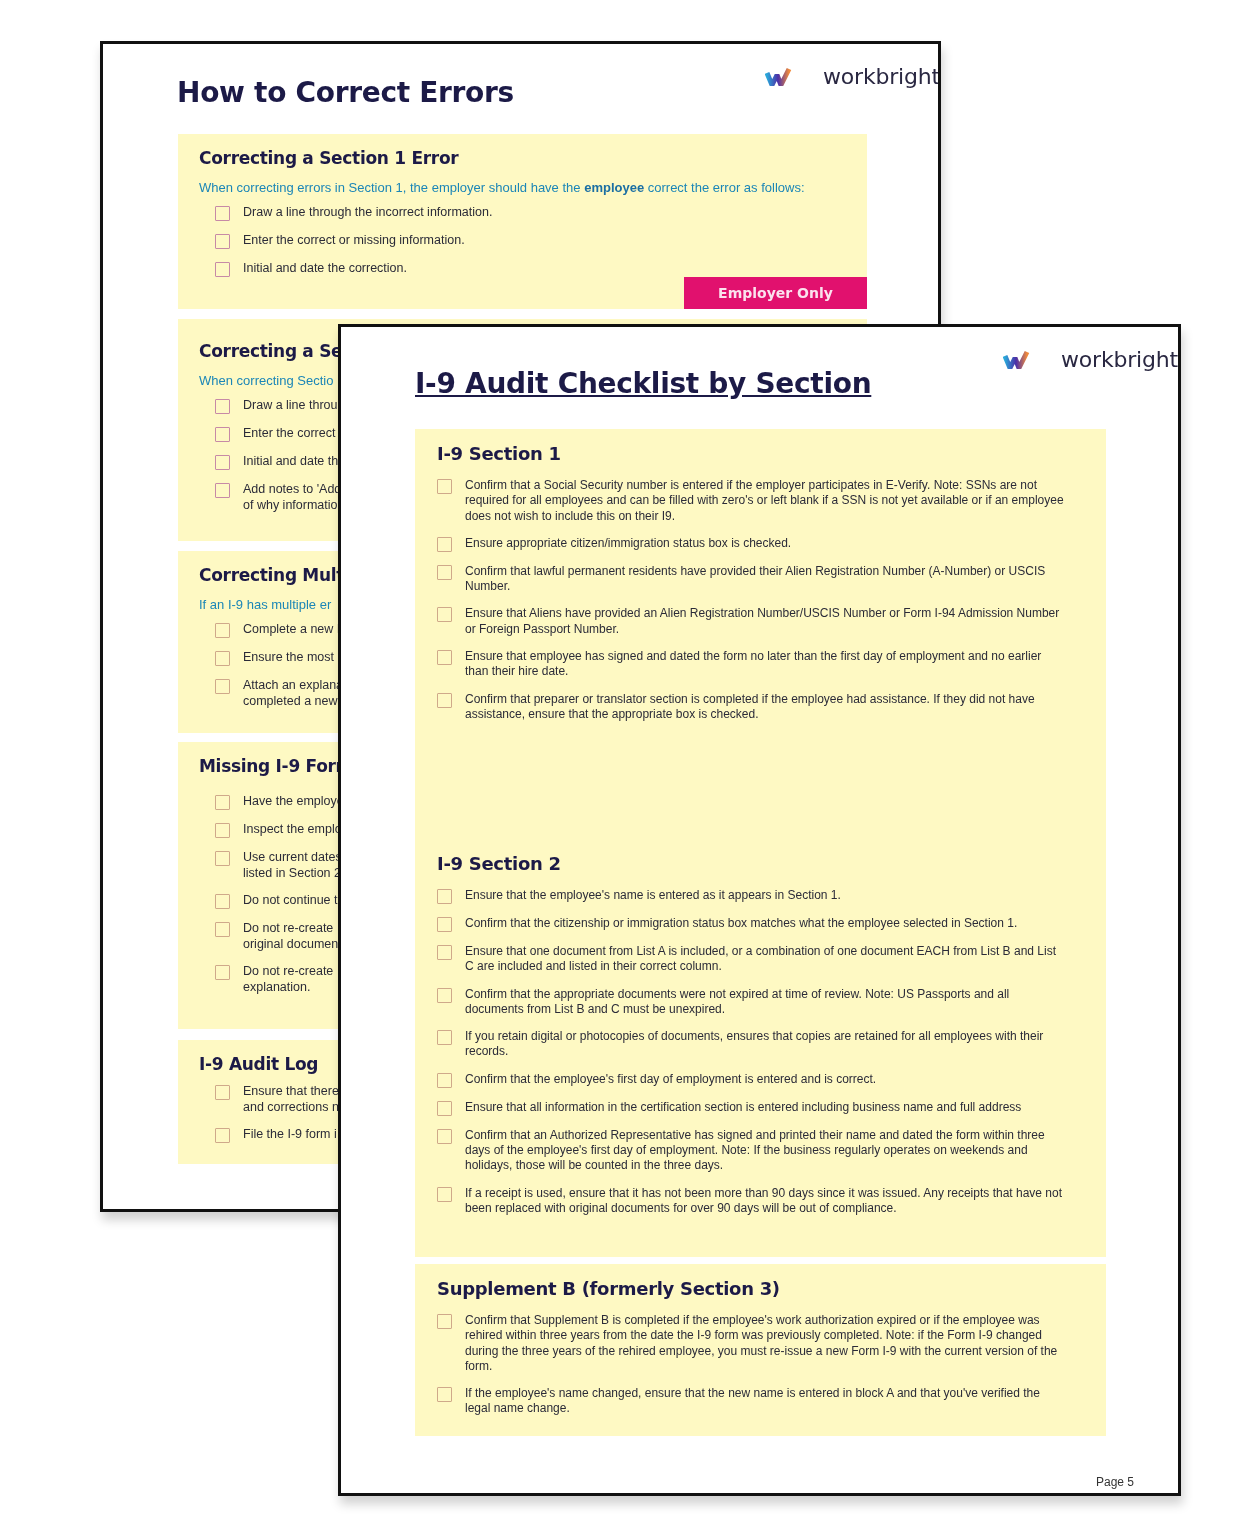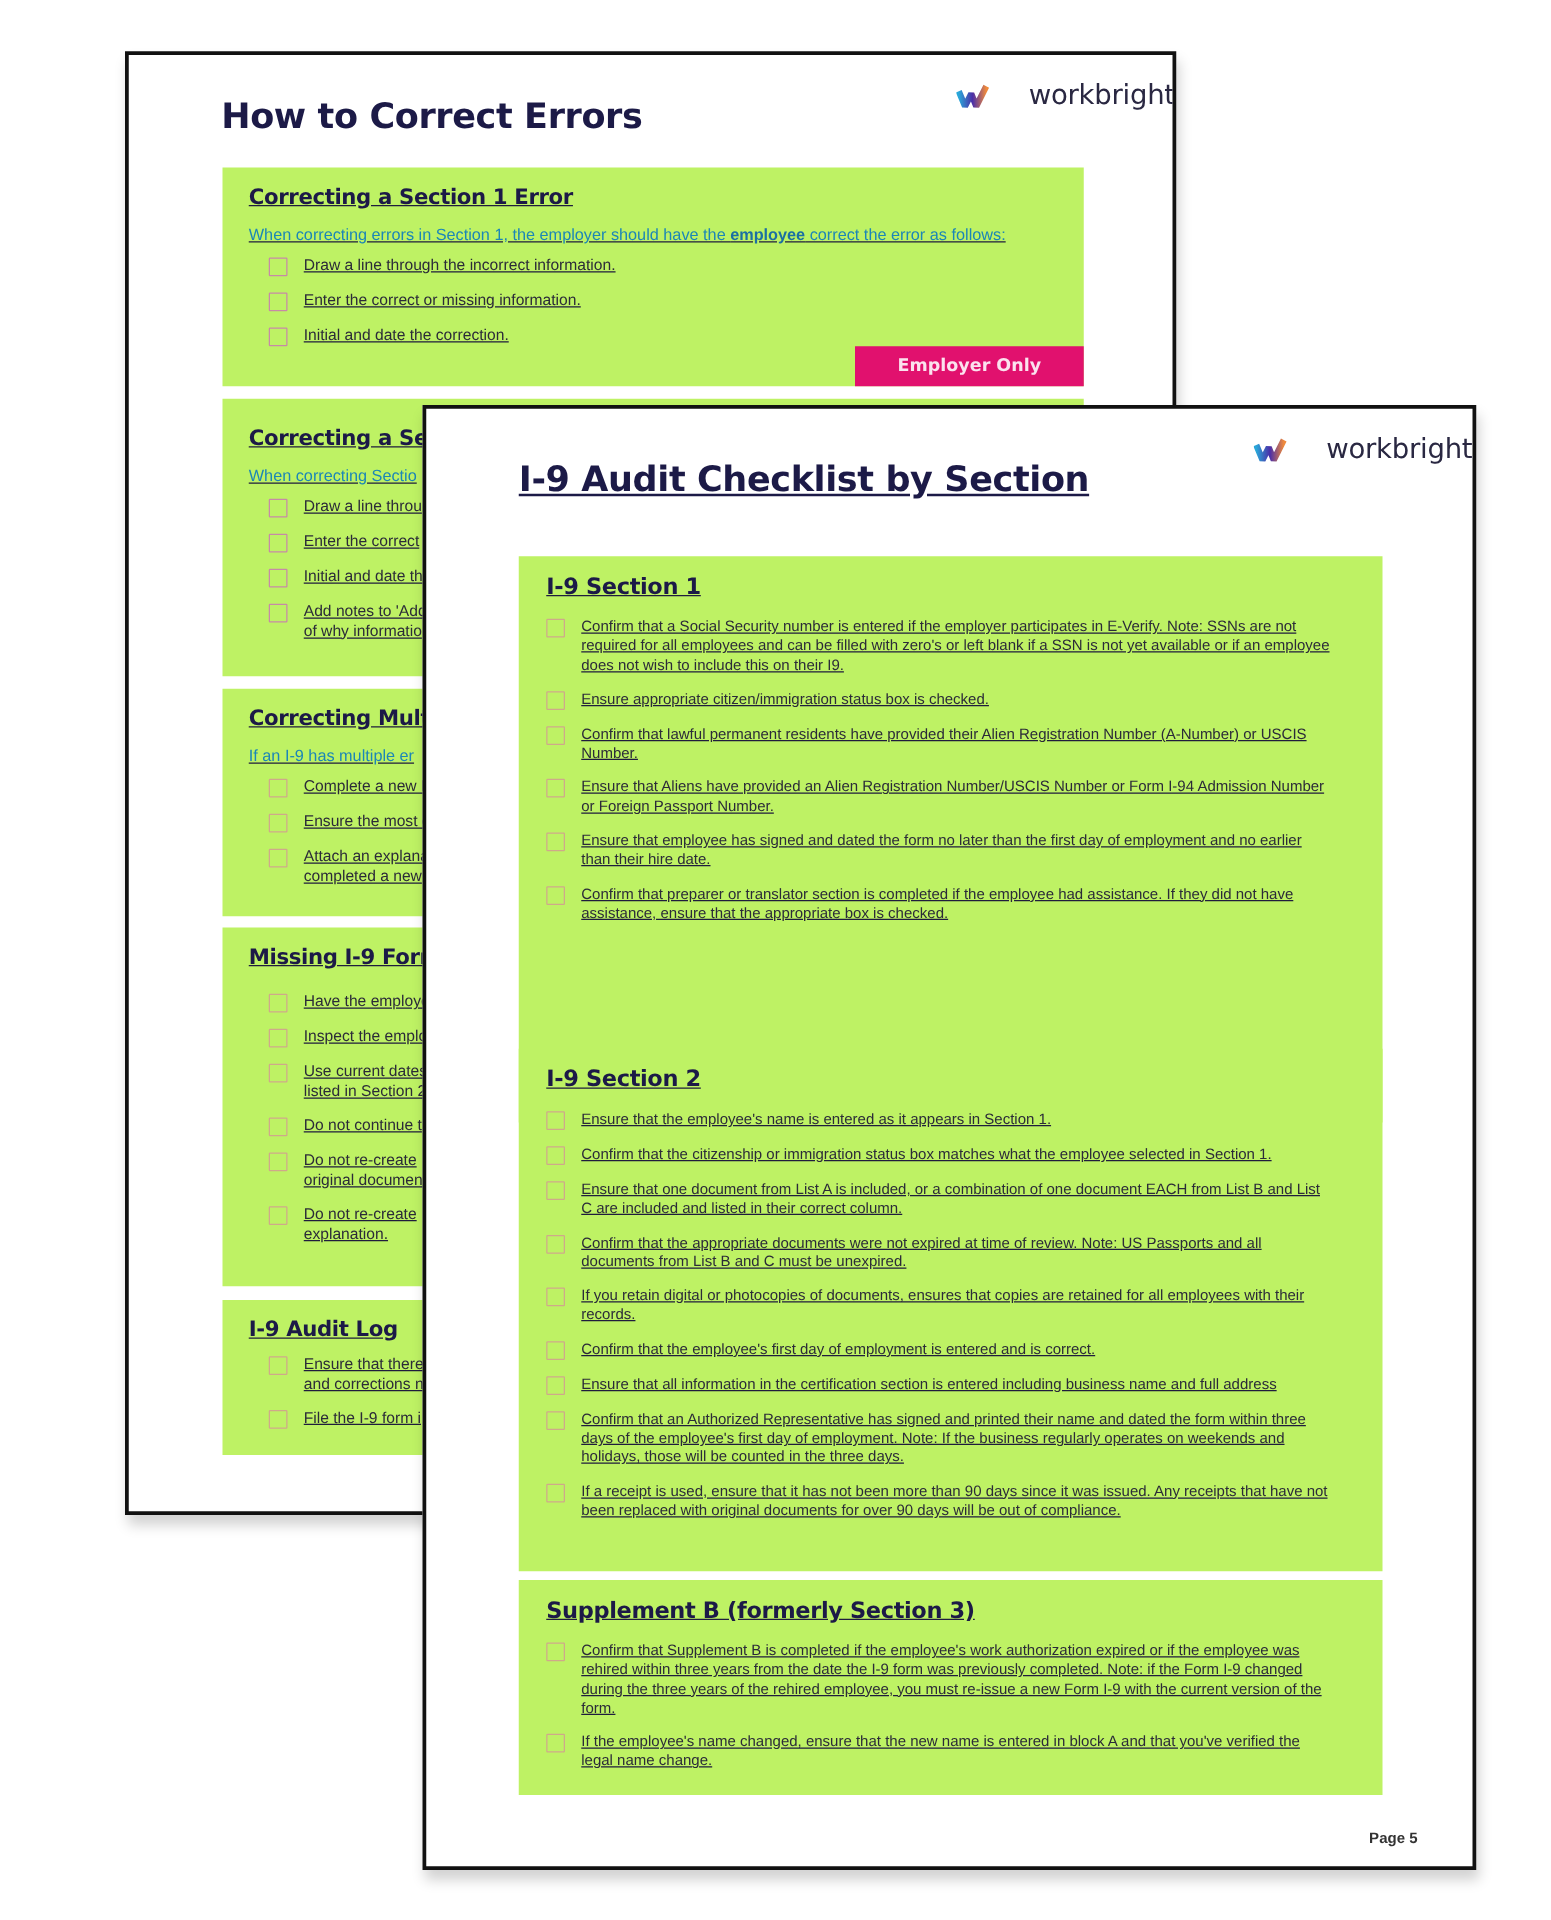--- a/index.html
+++ b/index.html
@@ -25,21 +25,21 @@
   #back-title { left: 74px; top: 32px; font-size: 28px; }
   #front-title { left: 74px; top: 40px; font-size: 28px; text-decoration: underline; }
 
   .logo { position: absolute; display: flex; align-items: center; gap: 24px; }
   .logo .mark { width: 34px; height: 20px; }
   .logo .word { font-family: "DejaVu Sans", sans-serif; font-size: 22px; color: #2a2842; letter-spacing: -0.2px; }
   #back-logo { left: 662px; top: 20px; }
   #front-logo { left: 662px; top: 20px; }
 
   .panel {
-    position: absolute; background: #bef264; box-sizing: border-box; text-decoration: underline;
+    position: absolute; background: #fef9c3; box-sizing: border-box;
   }
   .panel h2 {
     margin: 0; font-size: 17px; font-weight: bold; color: #1c1a47;
     font-family: "DejaVu Sans", sans-serif; letter-spacing: -0.3px;
     white-space: nowrap;
   }
   .panel .intro { font-size: 13px; color: #1b86b7; margin-top: 12px; white-space: nowrap; }
   .panel .intro b { color: #1b6fa3; }
   .item { display: flex; align-items: flex-start; font-size: 12.5px; line-height: 15.5px; color: #2b2b38; }
   .cb {
@@ -60,28 +60,28 @@
 
   .employer-btn {
     position: absolute; right: 0; bottom: 0; width: 183px; height: 32px;
     background: #e1116e; color: #fbe2ee; font-weight: bold; font-size: 14px;
     display: flex; align-items: center; justify-content: center;
     font-family: "DejaVu Sans", sans-serif; border: none;
   }
 
   
   .fpanel { left: 74px; width: 691px; padding: 14px 22px; }
-  #fp1 { top: 118px; height: 453px; }
+  #fp1 { top: 102px; height: 453px; }
   #fp2 { top: 512px; height: 418px; }
   #fp3 { top: 937px; height: 172px; }
   .fpanel h2 { font-size: 18px; margin-top: 0; }
   .front-list { margin-top: 14px; }
   .front-list .item { margin-bottom: 12px; width: 630px; font-size: 12px; line-height: 15.3px; }
 
-  #page-num { position: absolute; right: 44px; bottom: 16px; font-size: 12px; color: #333; font-weight: bold; }
+  #page-num { position: absolute; right: 44px; bottom: 4px; font-size: 12px; color: #333; }
 </style>
 </head>
 <body>
 
 <div class="page" id="back-page">
   <div class="title" id="back-title">How to Correct Errors</div>
   <div class="logo" id="back-logo">
     <svg class="mark" viewBox="0 0 34 20">
       <defs>
         <linearGradient id="lg1" x1="0" y1="0" x2="1" y2="0">

